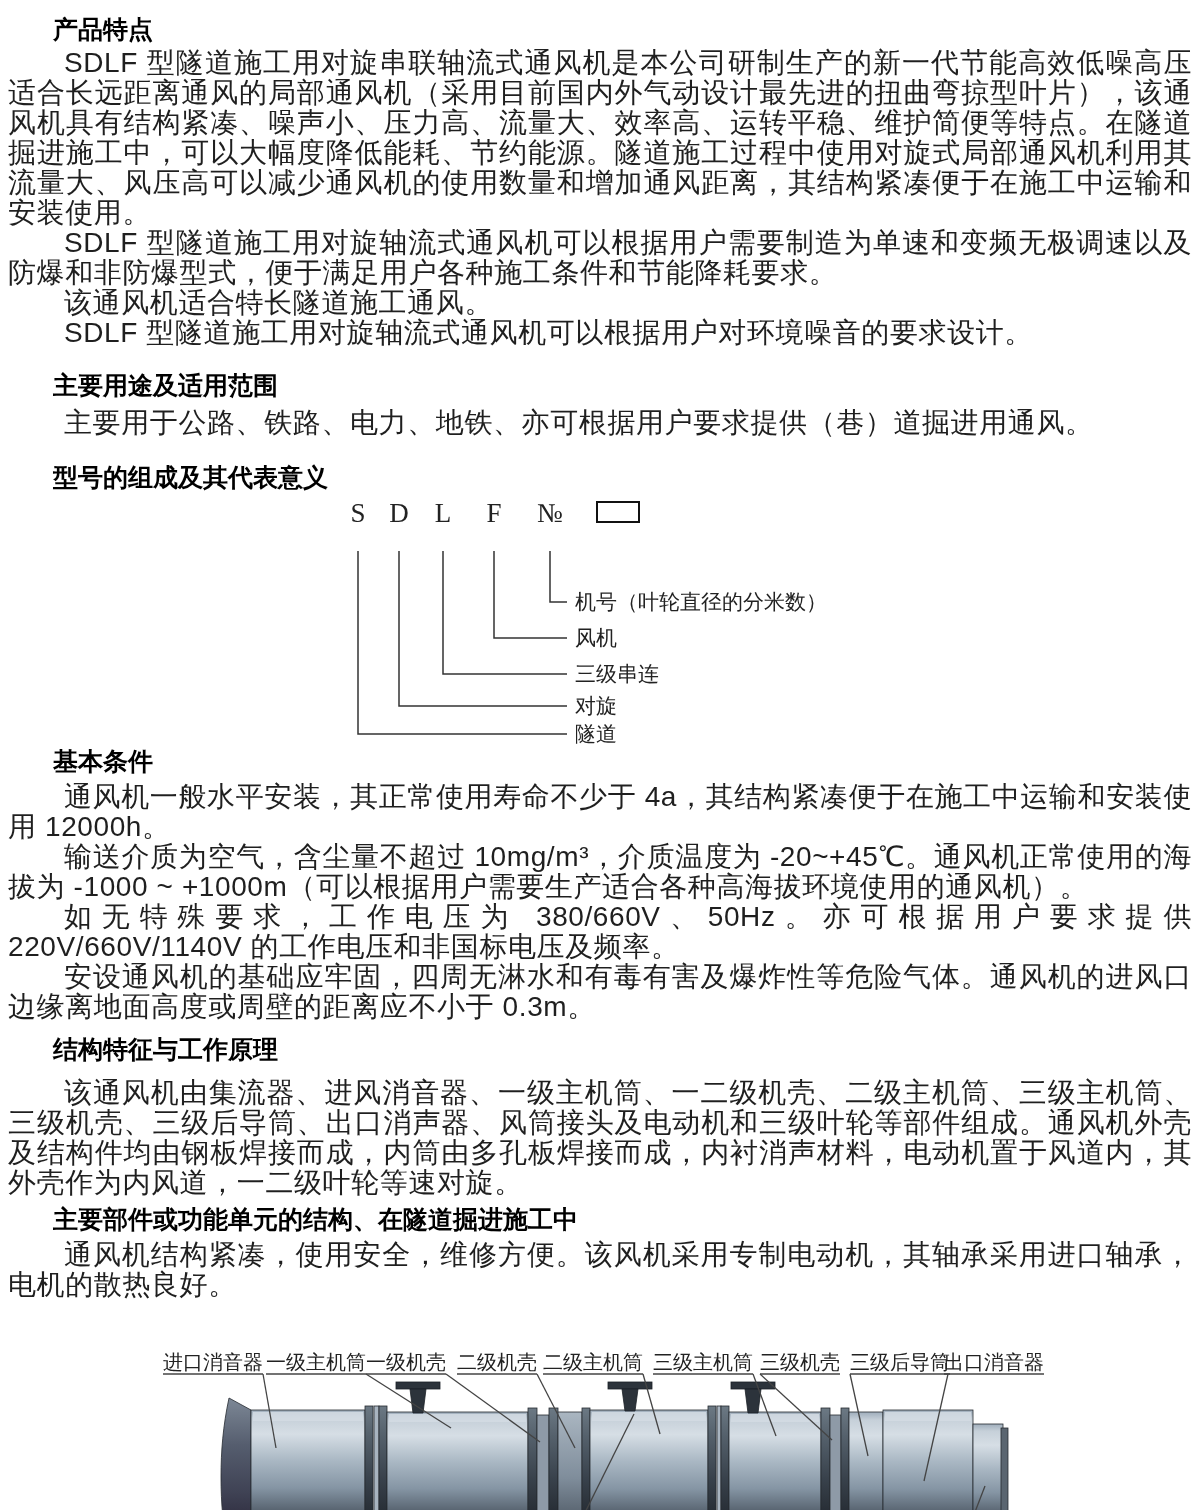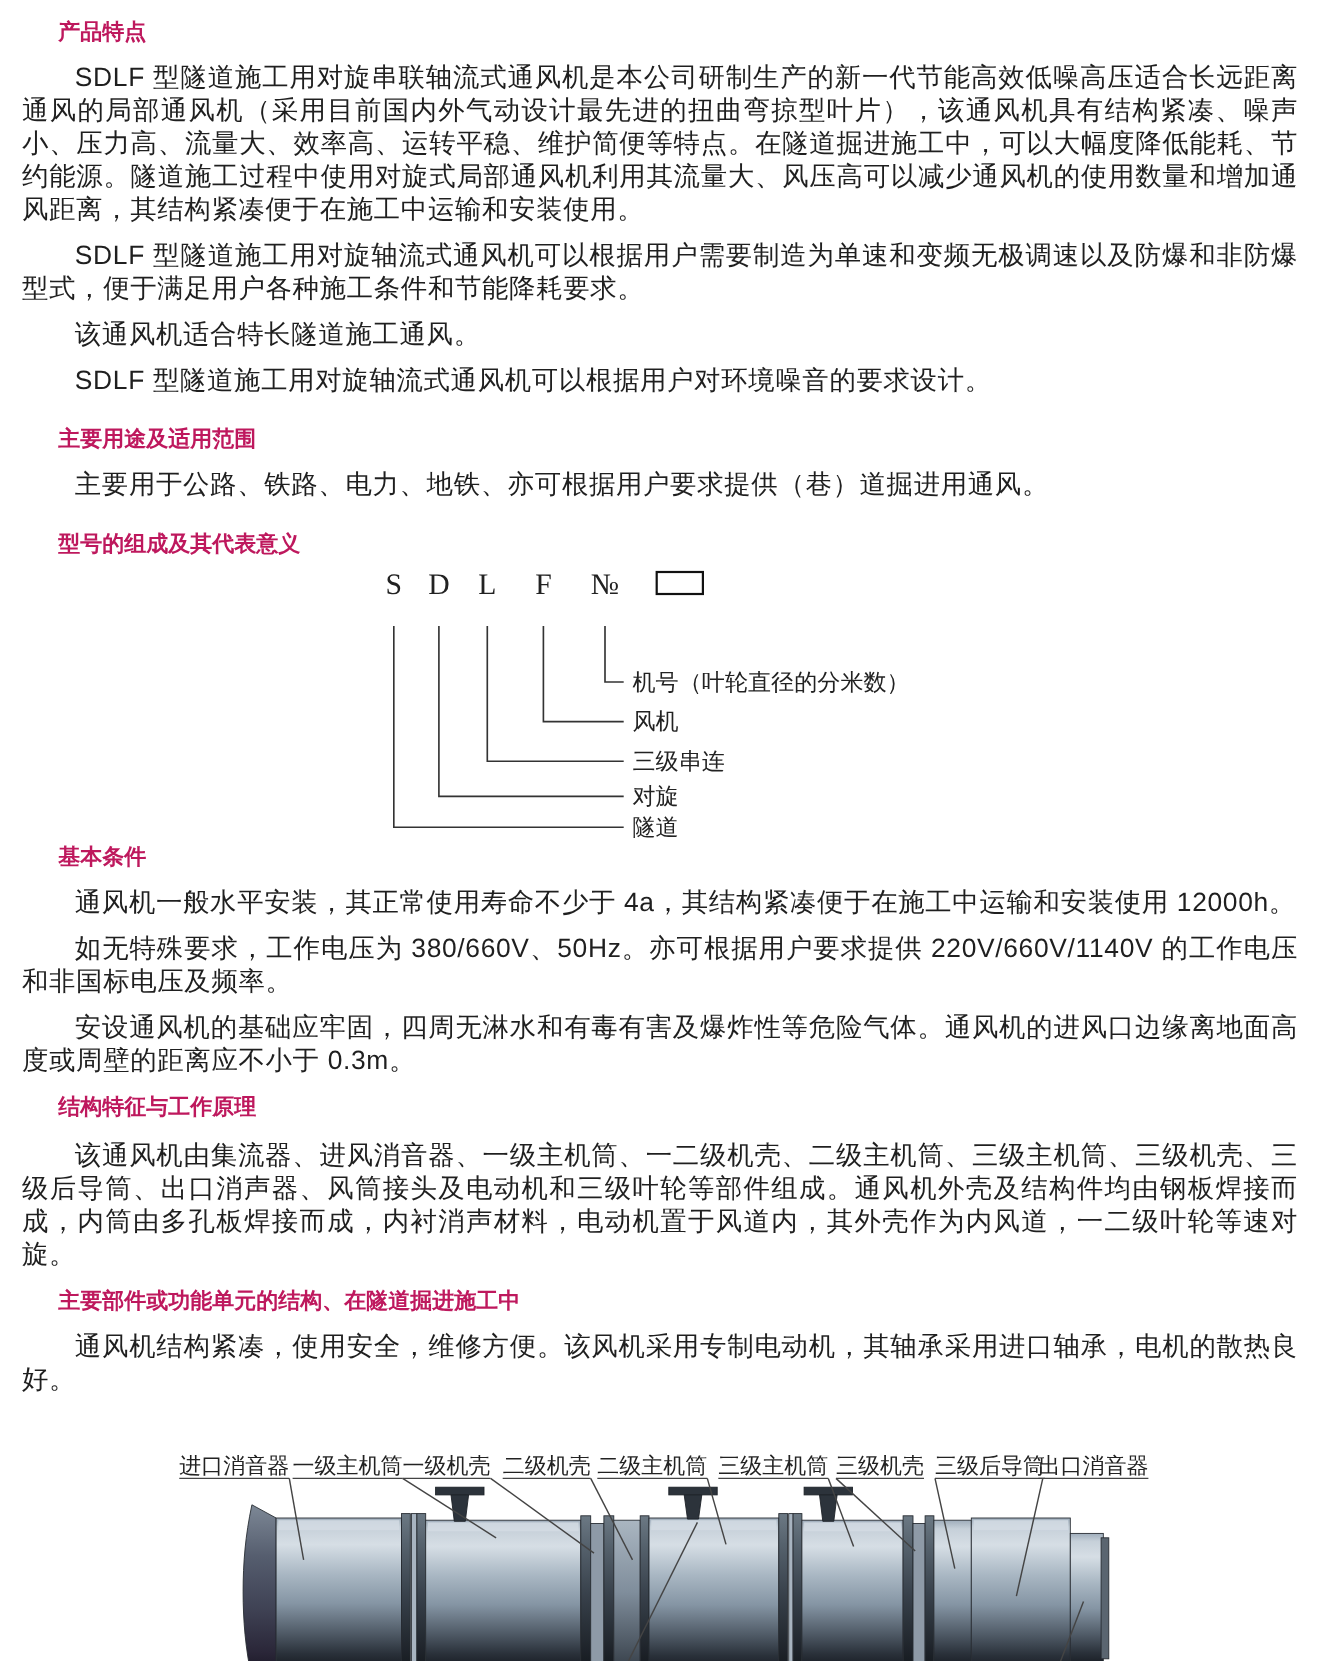--- a/index.html
+++ b/index.html
@@ -1,26 +1,26 @@
 <!DOCTYPE html>
 <html><head>
 <meta charset="utf-8">
 <style>
   html,body{margin:0;padding:0;background:#ffffff;}
   body{width:1200px;height:1510px;overflow:hidden;
        font-family:"Liberation Sans",sans-serif;color:#1f1f1f;}
   .page{padding:14px 8px 0 8px;}
-  h2.sec{font-size:20px;line-height:30px;font-weight:bold;color:#be185d;
+  h2.sec{font-size:25px;line-height:30px;font-weight:bold;color:#000000;
          margin:22px 0 8px 45px;}
   h2.sec.first{margin-top:0;margin-bottom:4px;}
   h2.sec.m3{margin-top:24px;margin-bottom:0;}
   h2.sec.m4{margin-top:0;margin-bottom:6px;}
   h2.sec.m5{margin-top:12px;margin-bottom:14px;}
   h2.sec.m6{margin-top:6px;margin-bottom:6px;}
-  p.body{font-size:24px;line-height:30px;letter-spacing:0.6px;margin:12px;
+  p.body{font-size:28px;line-height:30px;letter-spacing:0.6px;margin:0;
          text-indent:2em;text-align:justify;color:#1f1f1f;}
   .model-diagram{height:254px;position:relative;}
   .fan-diagram{height:311px;margin-top:36px;position:relative;}
   svg{display:block;}
   svg text{font-family:"Liberation Serif","DejaVu Serif",serif;fill:#222;}
   svg text.code{font-size:27px;}
   svg text.mlabel{font-size:21px;}
   svg text.flabel{font-size:20px;}
   svg text.caption{font-size:21px;}
 </style>
@@ -61,20 +61,21 @@
       <text class="mlabel" x="567" y="117">机号（叶轮直径的分米数）</text>
       <text class="mlabel" x="567" y="153">风机</text>
       <text class="mlabel" x="567" y="189">三级串连</text>
       <text class="mlabel" x="567" y="221">对旋</text>
       <text class="mlabel" x="567" y="249">隧道</text>
     </svg>
   </div>
 
   <h2 class="sec m4">基本条件</h2>
   <p class="body">通风机一般水平安装，其正常使用寿命不少于 4a，其结构紧凑便于在施工中运输和安装使用 12000h。</p>
+  <p class="body">输送介质为空气，含尘量不超过 10mg/m³，介质温度为 -20~+45℃。通风机正常使用的海拔为 -1000 ~ +1000m（可以根据用户需要生产适合各种高海拔环境使用的通风机）。</p>
   <p class="body">如无特殊要求，工作电压为 380/660V、50Hz。亦可根据用户要求提供 220V/660V/1140V 的工作电压和非国标电压及频率。</p>
   <p class="body">安设通风机的基础应牢固，四周无淋水和有毒有害及爆炸性等危险气体。通风机的进风口边缘离地面高度或周壁的距离应不小于 0.3m。</p>
 
   <h2 class="sec m5">结构特征与工作原理</h2>
   <p class="body">该通风机由集流器、进风消音器、一级主机筒、一二级机壳、二级主机筒、三级主机筒、三级机壳、三级后导筒、出口消声器、风筒接头及电动机和三级叶轮等部件组成。通风机外壳及结构件均由钢板焊接而成，内筒由多孔板焊接而成，内衬消声材料，电动机置于风道内，其外壳作为内风道，一二级叶轮等速对旋。</p>
 
   <h2 class="sec m6">主要部件或功能单元的结构、在隧道掘进施工中</h2>
   <p class="body">通风机结构紧凑，使用安全，维修方便。该风机采用专制电动机，其轴承采用进口轴承，电机的散热良好。</p>
 
   <div class="fan-diagram">

